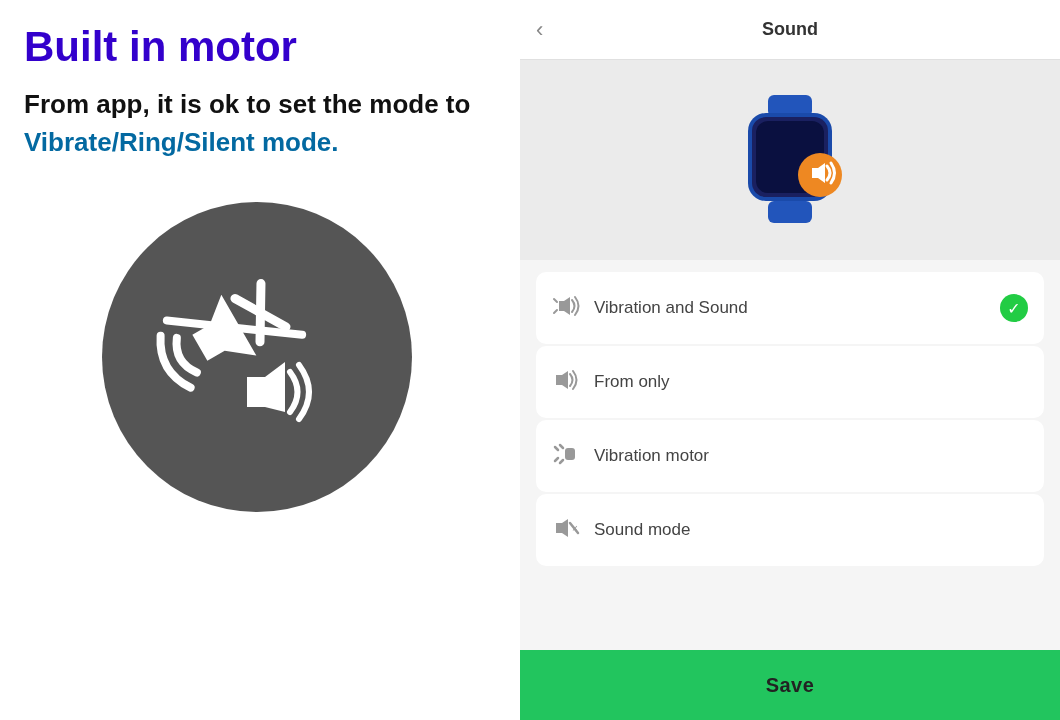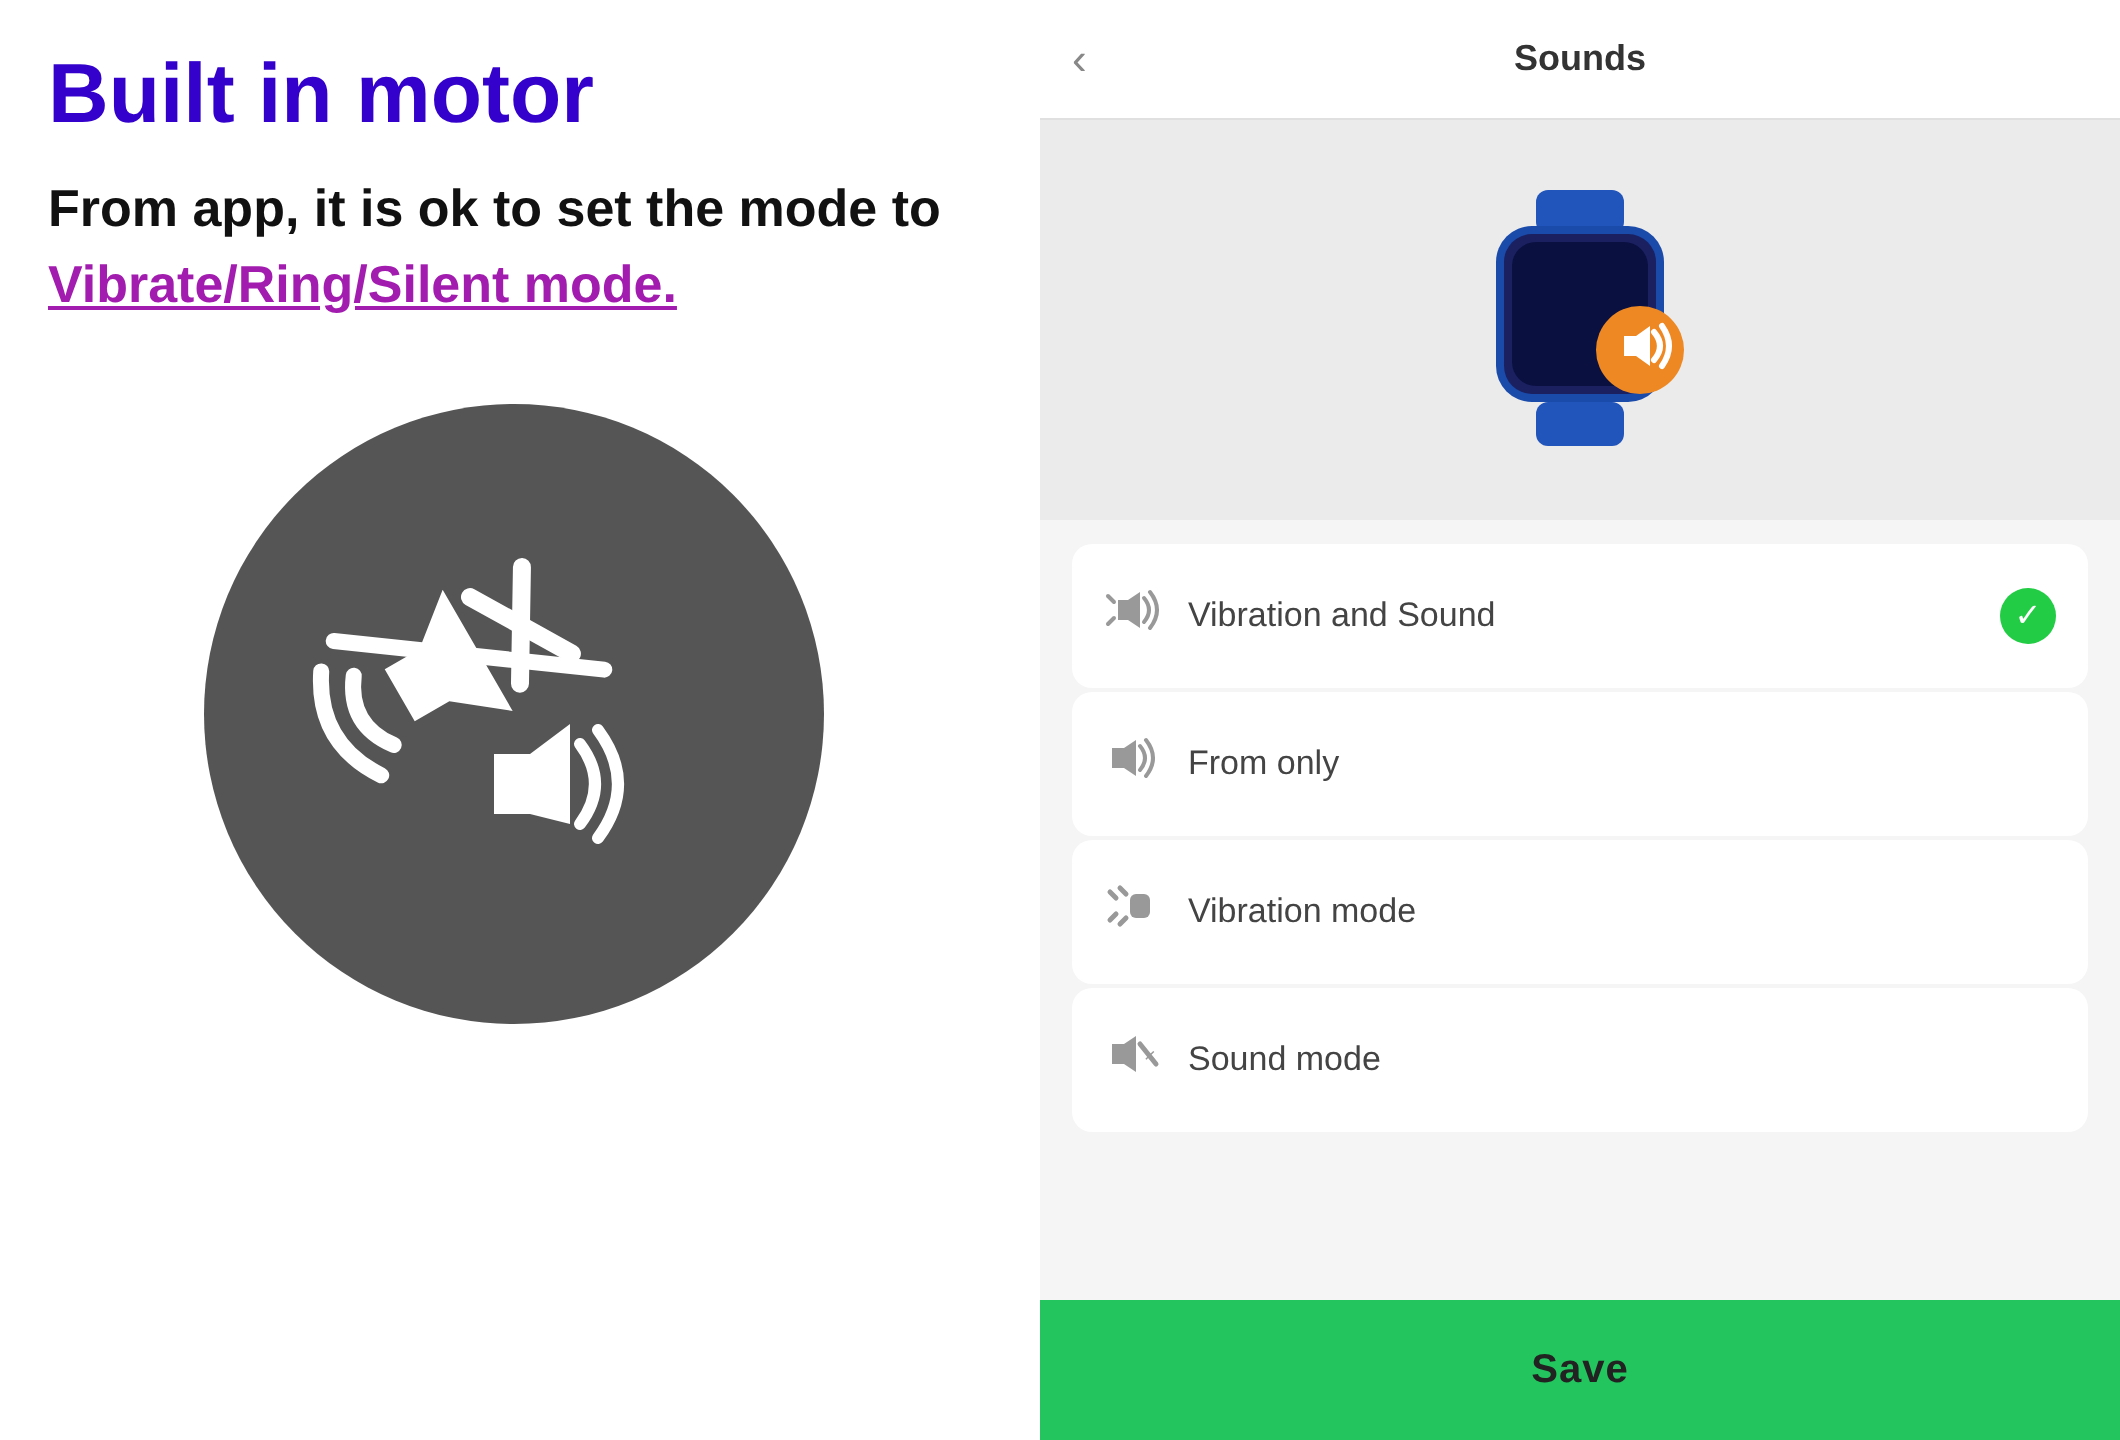--- a/index.html
+++ b/index.html
@@ -33,22 +33,21 @@
 
     .description {
       font-size: 26px;
       font-weight: 700;
       color: #111;
       line-height: 1.45;
       margin-bottom: 10px;
     }
 
     .highlight-red {
-      color: #a21caf;
-      text-decoration: underline;
+      color: #0369a1;
     }
 
     .icon-circle {
       width: 310px;
       height: 310px;
       border-radius: 50%;
       background: #555;
       margin-top: 30px;
       display: flex;
       align-items: center;
@@ -203,21 +202,21 @@
         <path d="M52,8 Q72,35 52,62" fill="none" stroke="white" stroke-width="6" stroke-linecap="round"></path>
       </g>
     </svg>
   </div>
 </div>
 
 <div class="right-panel">
 
   <div class="right-header">
     <button class="back-btn">‹</button>
-    <span class="header-title">Sounds</span>
+    <span class="header-title">Sound</span>
   </div>
 
   <div class="watch-preview">
     <svg width="120" height="130" viewBox="0 0 120 130" xmlns="http://www.w3.org/2000/svg">
 
       <rect x="38" y="0" width="44" height="22" rx="6" fill="#2255bb"></rect>
 
       <rect x="18" y="18" width="84" height="88" rx="18" fill="#1a4aaa"></rect>
       <rect x="22" y="22" width="76" height="80" rx="14" fill="#1a2060"></rect>
 
@@ -264,21 +263,21 @@
     <div class="option-row">
       <span class="option-icon">
         <svg width="28" height="22" viewBox="0 0 28 22" xmlns="http://www.w3.org/2000/svg">
           <line x1="3" y1="4" x2="6" y2="7" stroke="#999" stroke-width="2.5" stroke-linecap="round"></line>
           <line x1="3" y1="18" x2="6" y2="15" stroke="#999" stroke-width="2.5" stroke-linecap="round"></line>
           <line x1="8" y1="2" x2="11" y2="5" stroke="#999" stroke-width="2.5" stroke-linecap="round"></line>
           <line x1="8" y1="20" x2="11" y2="17" stroke="#999" stroke-width="2.5" stroke-linecap="round"></line>
           <rect x="13" y="5" width="10" height="12" rx="3" fill="#999"></rect>
         </svg>
       </span>
-      <span class="option-label">Vibration mode</span>
+      <span class="option-label">Vibration motor</span>
     </div>
 
     <div class="option-row">
       <span class="option-icon">
         <svg width="28" height="22" viewBox="0 0 28 22" xmlns="http://www.w3.org/2000/svg">
           <polygon points="4,6 10,6 16,2 16,20 10,16 4,16" fill="#999"></polygon>
           <line x1="18" y1="6" x2="26" y2="16" stroke="#999" stroke-width="2.5" stroke-linecap="round"></line>
           <text x="20" y="15" font-size="10" fill="#999" font-family="sans-serif">×</text>
         </svg>
       </span>

